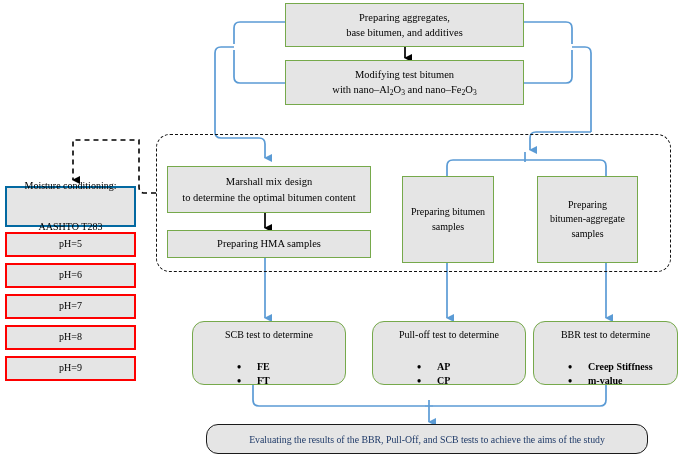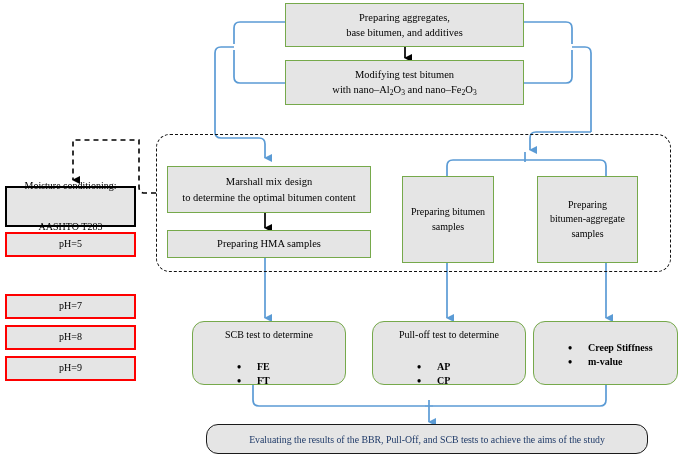--- a/index.html
+++ b/index.html
@@ -7,21 +7,21 @@
     font-family:"Liberation Serif", serif;
     width:685px;height:456px;position:relative;overflow:hidden;
     color:#000;
   }
   #canvas{position:absolute;left:0;top:0;width:685px;height:456px;}
   svg#wires{position:absolute;left:0;top:0;width:685px;height:456px;pointer-events:none;}
 
   .node{position:absolute;box-sizing:border-box;display:flex;flex-direction:column;
         align-items:center;justify-content:center;text-align:center;background:#e5e5e5;}
   .green{border:1.6px solid #76a94b;}
-  .blue-b{border:2px solid #000000;gap:27px;}
+  .blue-b{border:2px solid #0369a1;gap:27px;}
   .red-b{border:2px solid #fe0000;}
   .black-r{border:1.8px solid #1a1a1a;border-radius:12px;}
   .green-r{border:1.8px solid #76a94b;border-radius:12px;}
 
   .ln{display:block;line-height:1.45;}
   .t13{font-size:10.5px;}
   .t12{font-size:10px;}
   .bold{font-weight:normal;}
   sub{font-size:72%;vertical-align:-0.22em;}
 
@@ -108,20 +108,23 @@
   </div>
 
   <div class="node blue-b" style="left:5px;top:186px;width:131px;height:41px;">
     <span class="ln t12 bold">Moisture conditioning:</span>
     <span class="ln t12 bold">AASHTO T283</span>
   </div>
 
   <div class="node red-b" style="left:5px;top:232px;width:131px;height:25px;">
     <span class="ln t12">pH=5</span>
   </div>
+  <div class="node red-b" style="left:5px;top:263px;width:131px;height:25px;">
+    <span class="ln t12">pH=6</span>
+  </div>
   <div class="node red-b" style="left:5px;top:294px;width:131px;height:25px;">
     <span class="ln t12">pH=7</span>
   </div>
   <div class="node red-b" style="left:5px;top:325px;width:131px;height:25px;">
     <span class="ln t12">pH=8</span>
   </div>
   <div class="node red-b" style="left:5px;top:356px;width:131px;height:25px;">
     <span class="ln t12">pH=9</span>
   </div>
 
@@ -155,20 +158,21 @@
 
   <div class="node green-r testbox" style="left:372px;top:321px;width:154px;height:64px;">
     <div class="test-title">Pull-off test to determine</div>
     <ul class="bullets">
       <li>AP</li>
       <li>CP</li>
     </ul>
   </div>
 
   <div class="node green-r testbox" style="left:533px;top:321px;width:145px;height:64px;">
+    <div class="test-title">BBR test to determine</div>
     <ul class="bullets" style="padding-left:22px;">
       <li>Creep Stiffness</li>
       <li>m-value</li>
     </ul>
   </div>
 
   <div class="node black-r finalbox" style="left:206px;top:424px;width:442px;height:30px;">
     <span class="final-text">Evaluating the results of the BBR, Pull-Off, and SCB tests to achieve the aims of the study</span>
   </div>
 

